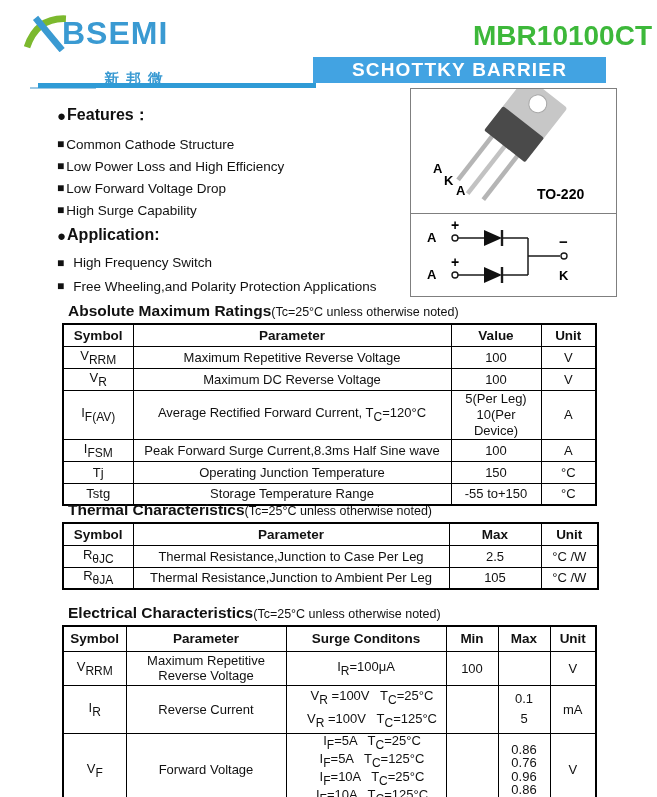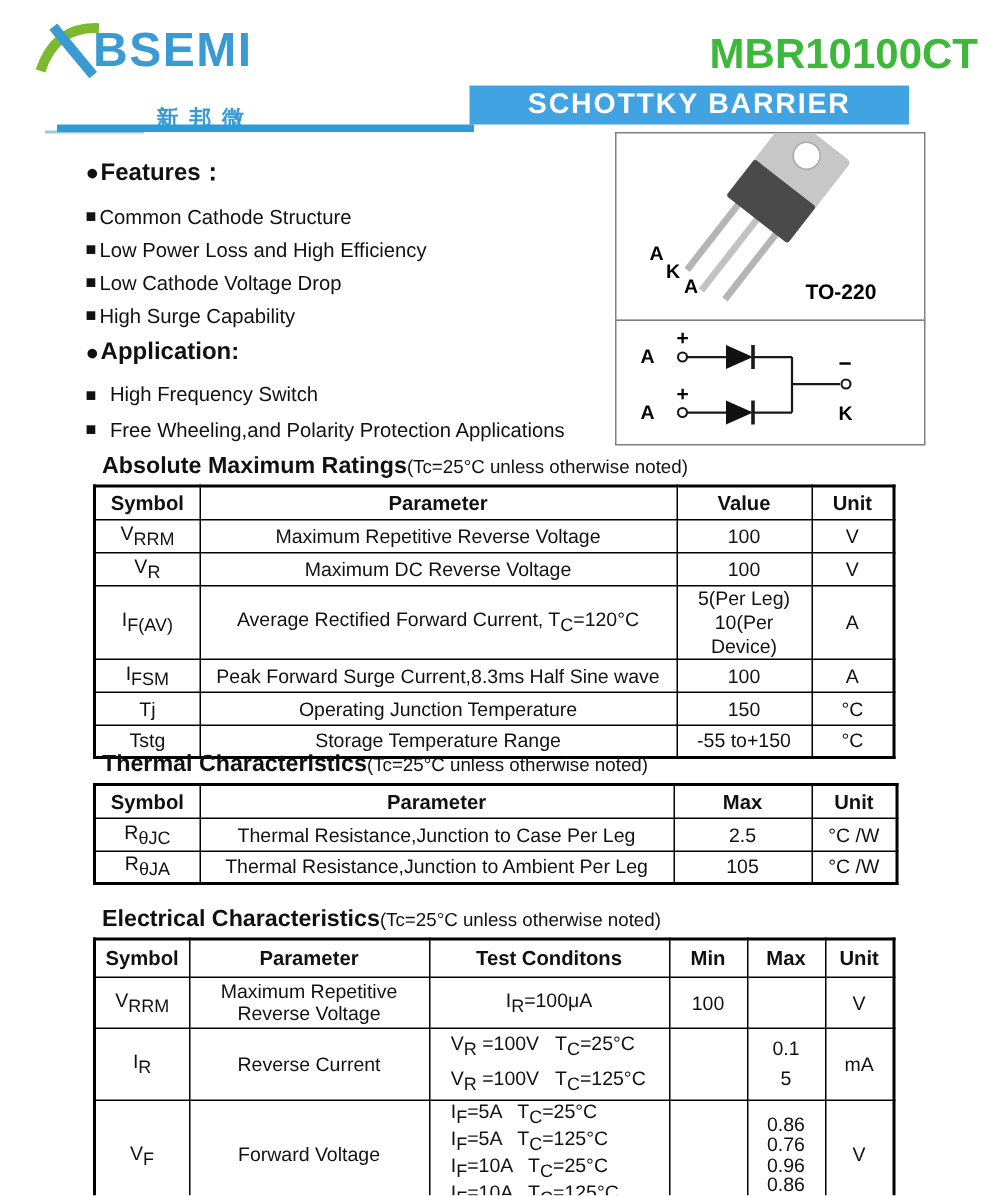--- a/index.html
+++ b/index.html
@@ -43,21 +43,21 @@
   table.dt { border-collapse:collapse; border:2px solid #000; table-layout:fixed; }
   .dt th, .dt td { border:1px solid #000; text-align:center; vertical-align:middle; font-size:13px; padding:0 2px; }
   .dt th { font-weight:bold; font-size:13.5px; }
   tr.hdr { height:25px; }
   .t1 tr, .t2 tr { height:22px; }
   .t1 tr.tall { height:34px; }
   .t3 tr.r1 { height:34px; } .t3 tr.r2 { height:44px; } .t3 tr.r3 { height:56px; }
   .pre { white-space:pre-line; line-height:16px;margin-left:20px; }
   sub { font-size:12px; }
   .cond { padding:0; }
-  .cline { white-space:pre; text-align:left; padding-left:12px; }
+  .cline { white-space:pre; text-align:center; padding-left:12px; }
   .ccenter { text-align:center; padding-left:0; }
   .lh20 { line-height:20px; }
   .lh14 { line-height:13.5px; }
   .plh { line-height:15px; }
 </style>
 </head>
 <body>
 
 <div class="page">
 
@@ -132,21 +132,21 @@
     <div class="feat-item">
       <span class="sq">■</span>
       <span>Common Cathode Structure</span>
     </div>
     <div class="feat-item">
       <span class="sq">■</span>
       <span>Low Power Loss and High Efficiency</span>
     </div>
     <div class="feat-item">
       <span class="sq">■</span>
-      <span>Low Cathode Voltage Drop</span>
+      <span>Low Forward Voltage Drop</span>
     </div>
     <div class="feat-item">
       <span class="sq">■</span>
       <span>High Surge Capability</span>
     </div>
     <div class="bullet-title app-title">
       <span class="cb">●</span>
       <span>Application:</span>
     </div>
     <div class="feat-item app-item">
@@ -262,21 +262,21 @@
           <col style="width:160px">
           <col style="width:160px">
           <col style="width:52px">
           <col style="width:52px">
           <col style="width:46px">
         </colgroup>
       <tbody>
           <tr class="hdr">
         <th>Symbol</th>
         <th>Parameter</th>
-        <th>Test Conditons</th>
+        <th>Surge Conditons</th>
         <th>Min</th>
         <th>Max</th>
         <th>Unit</th>
       </tr>
       <tr class="r1">
         <td><span>V</span><sub>RRM</sub></td>
         <td class="plh"><span>Maximum Repetitive Reverse Voltage</span></td>
         <td class="cond">
           <div class="cline ccenter"><span>I</span><sub>R</sub><span>=100μA</span></div>
         </td>

